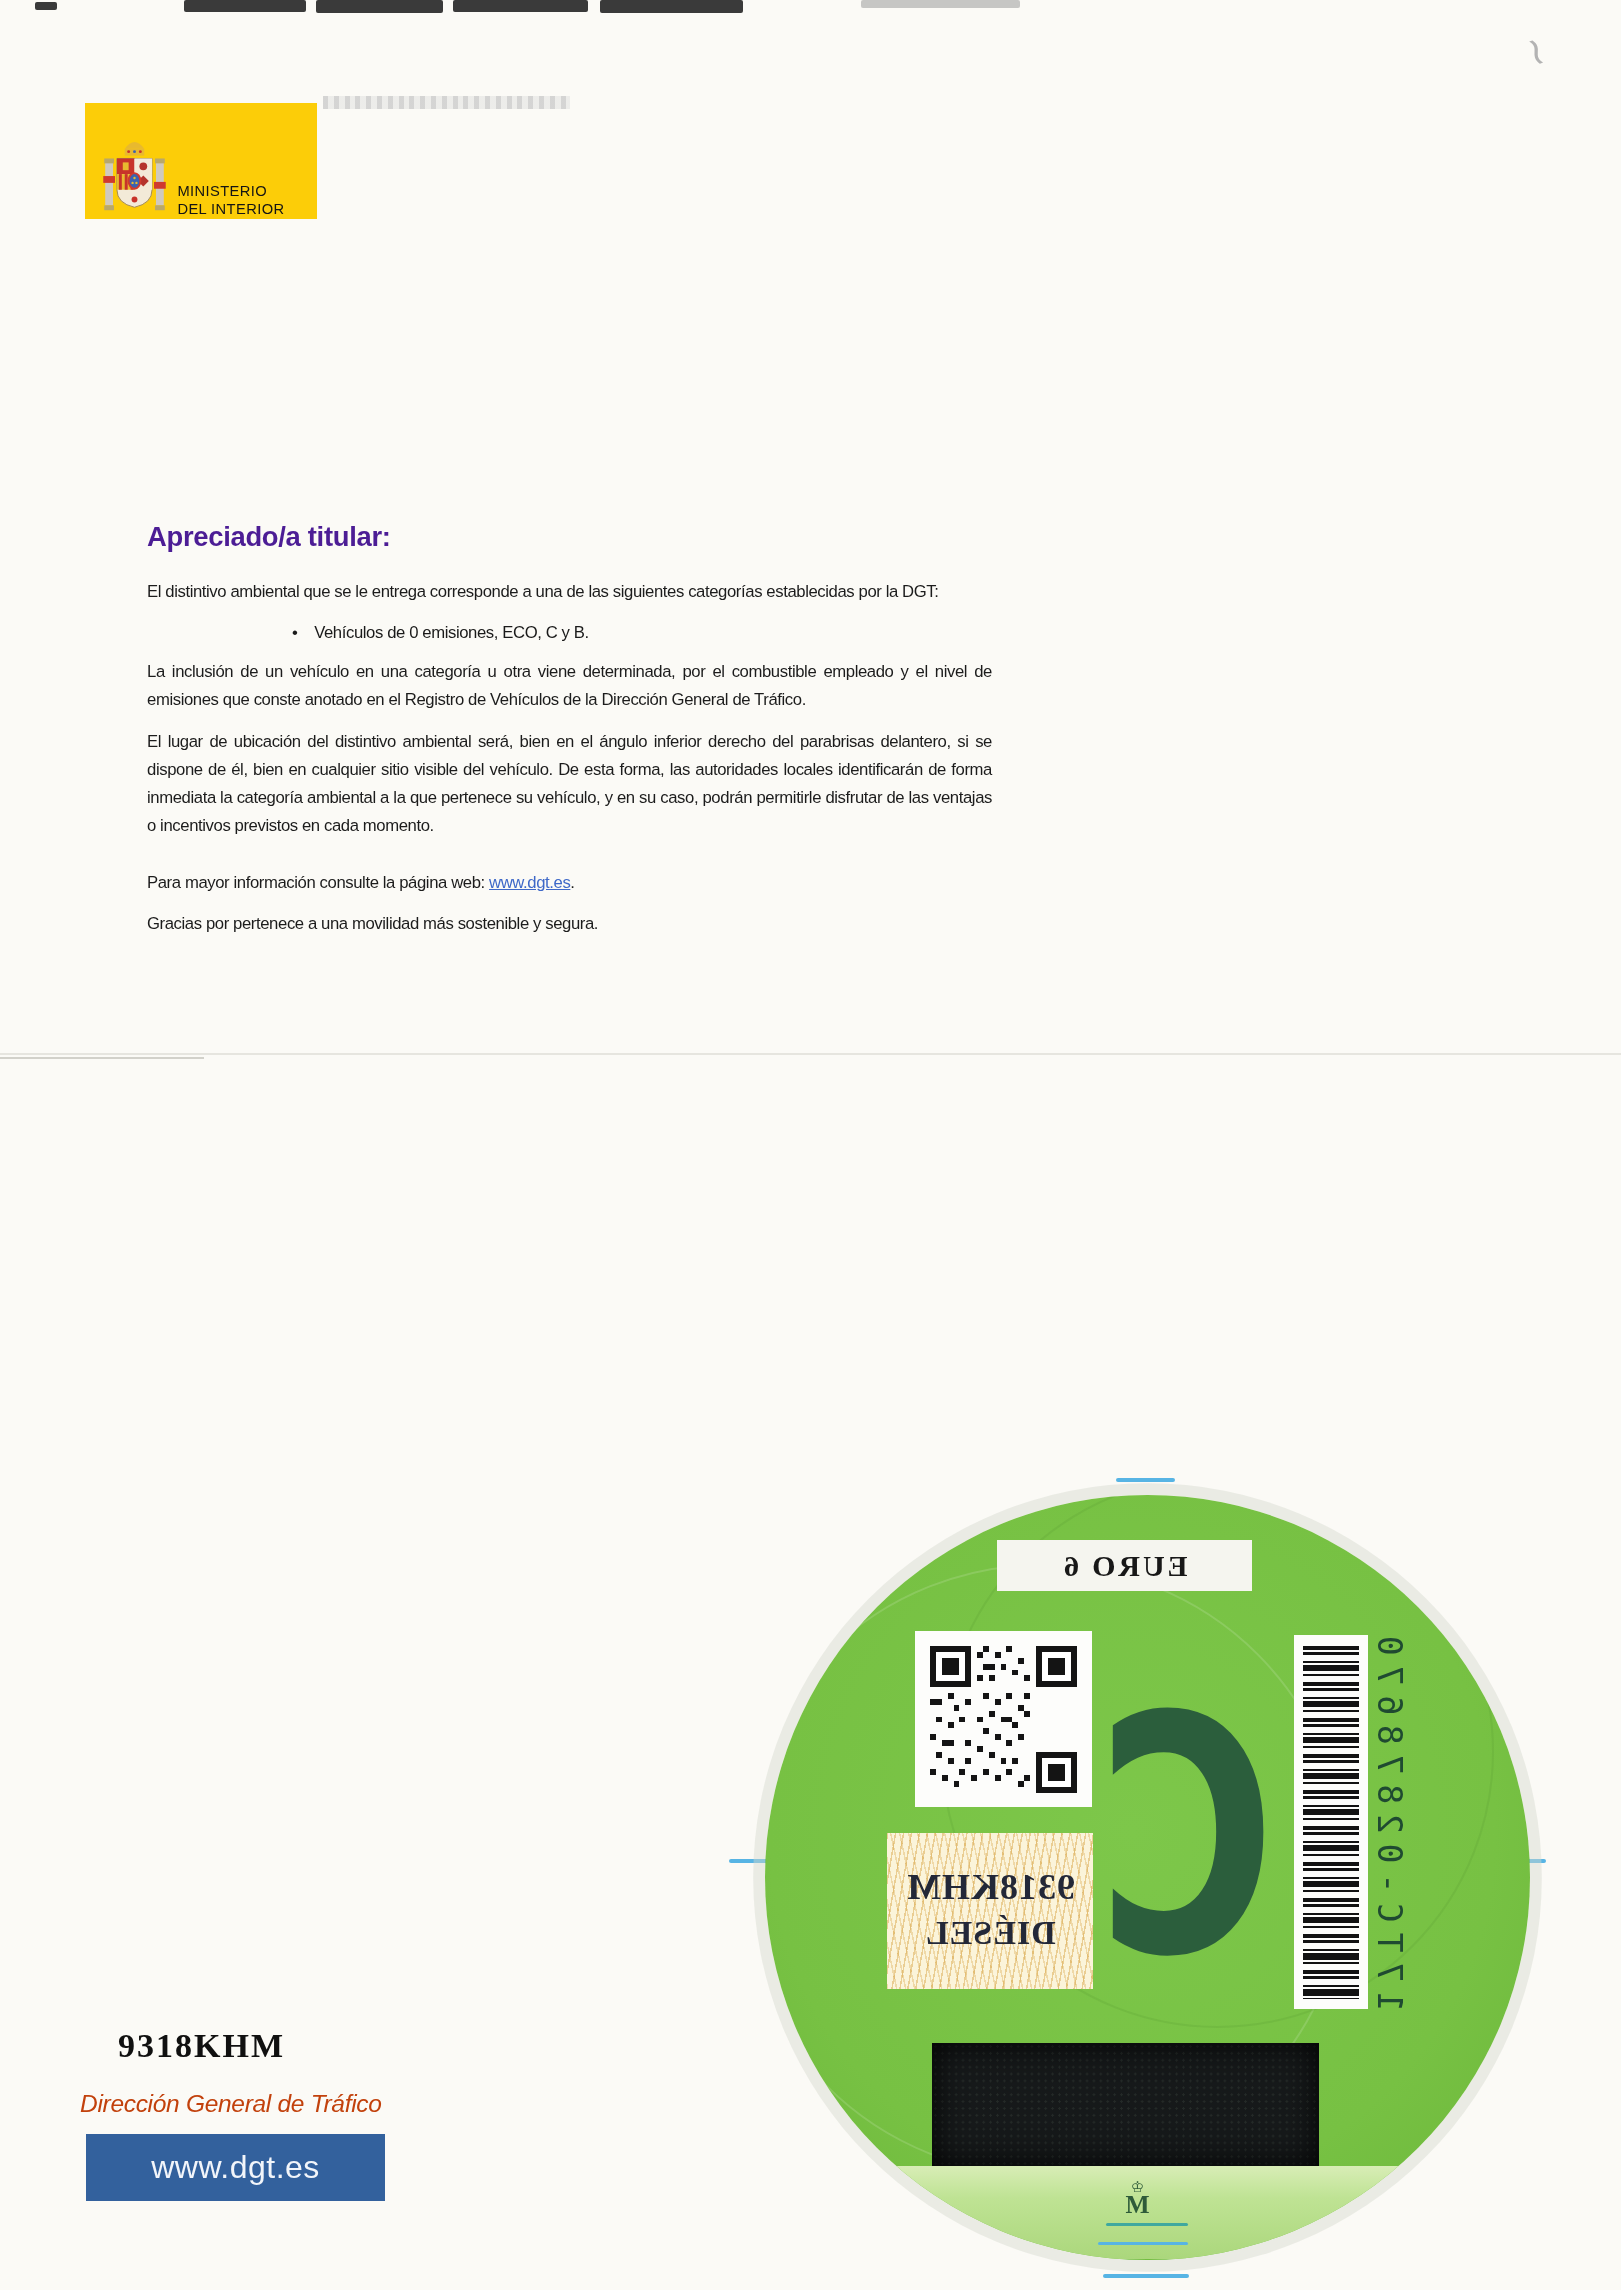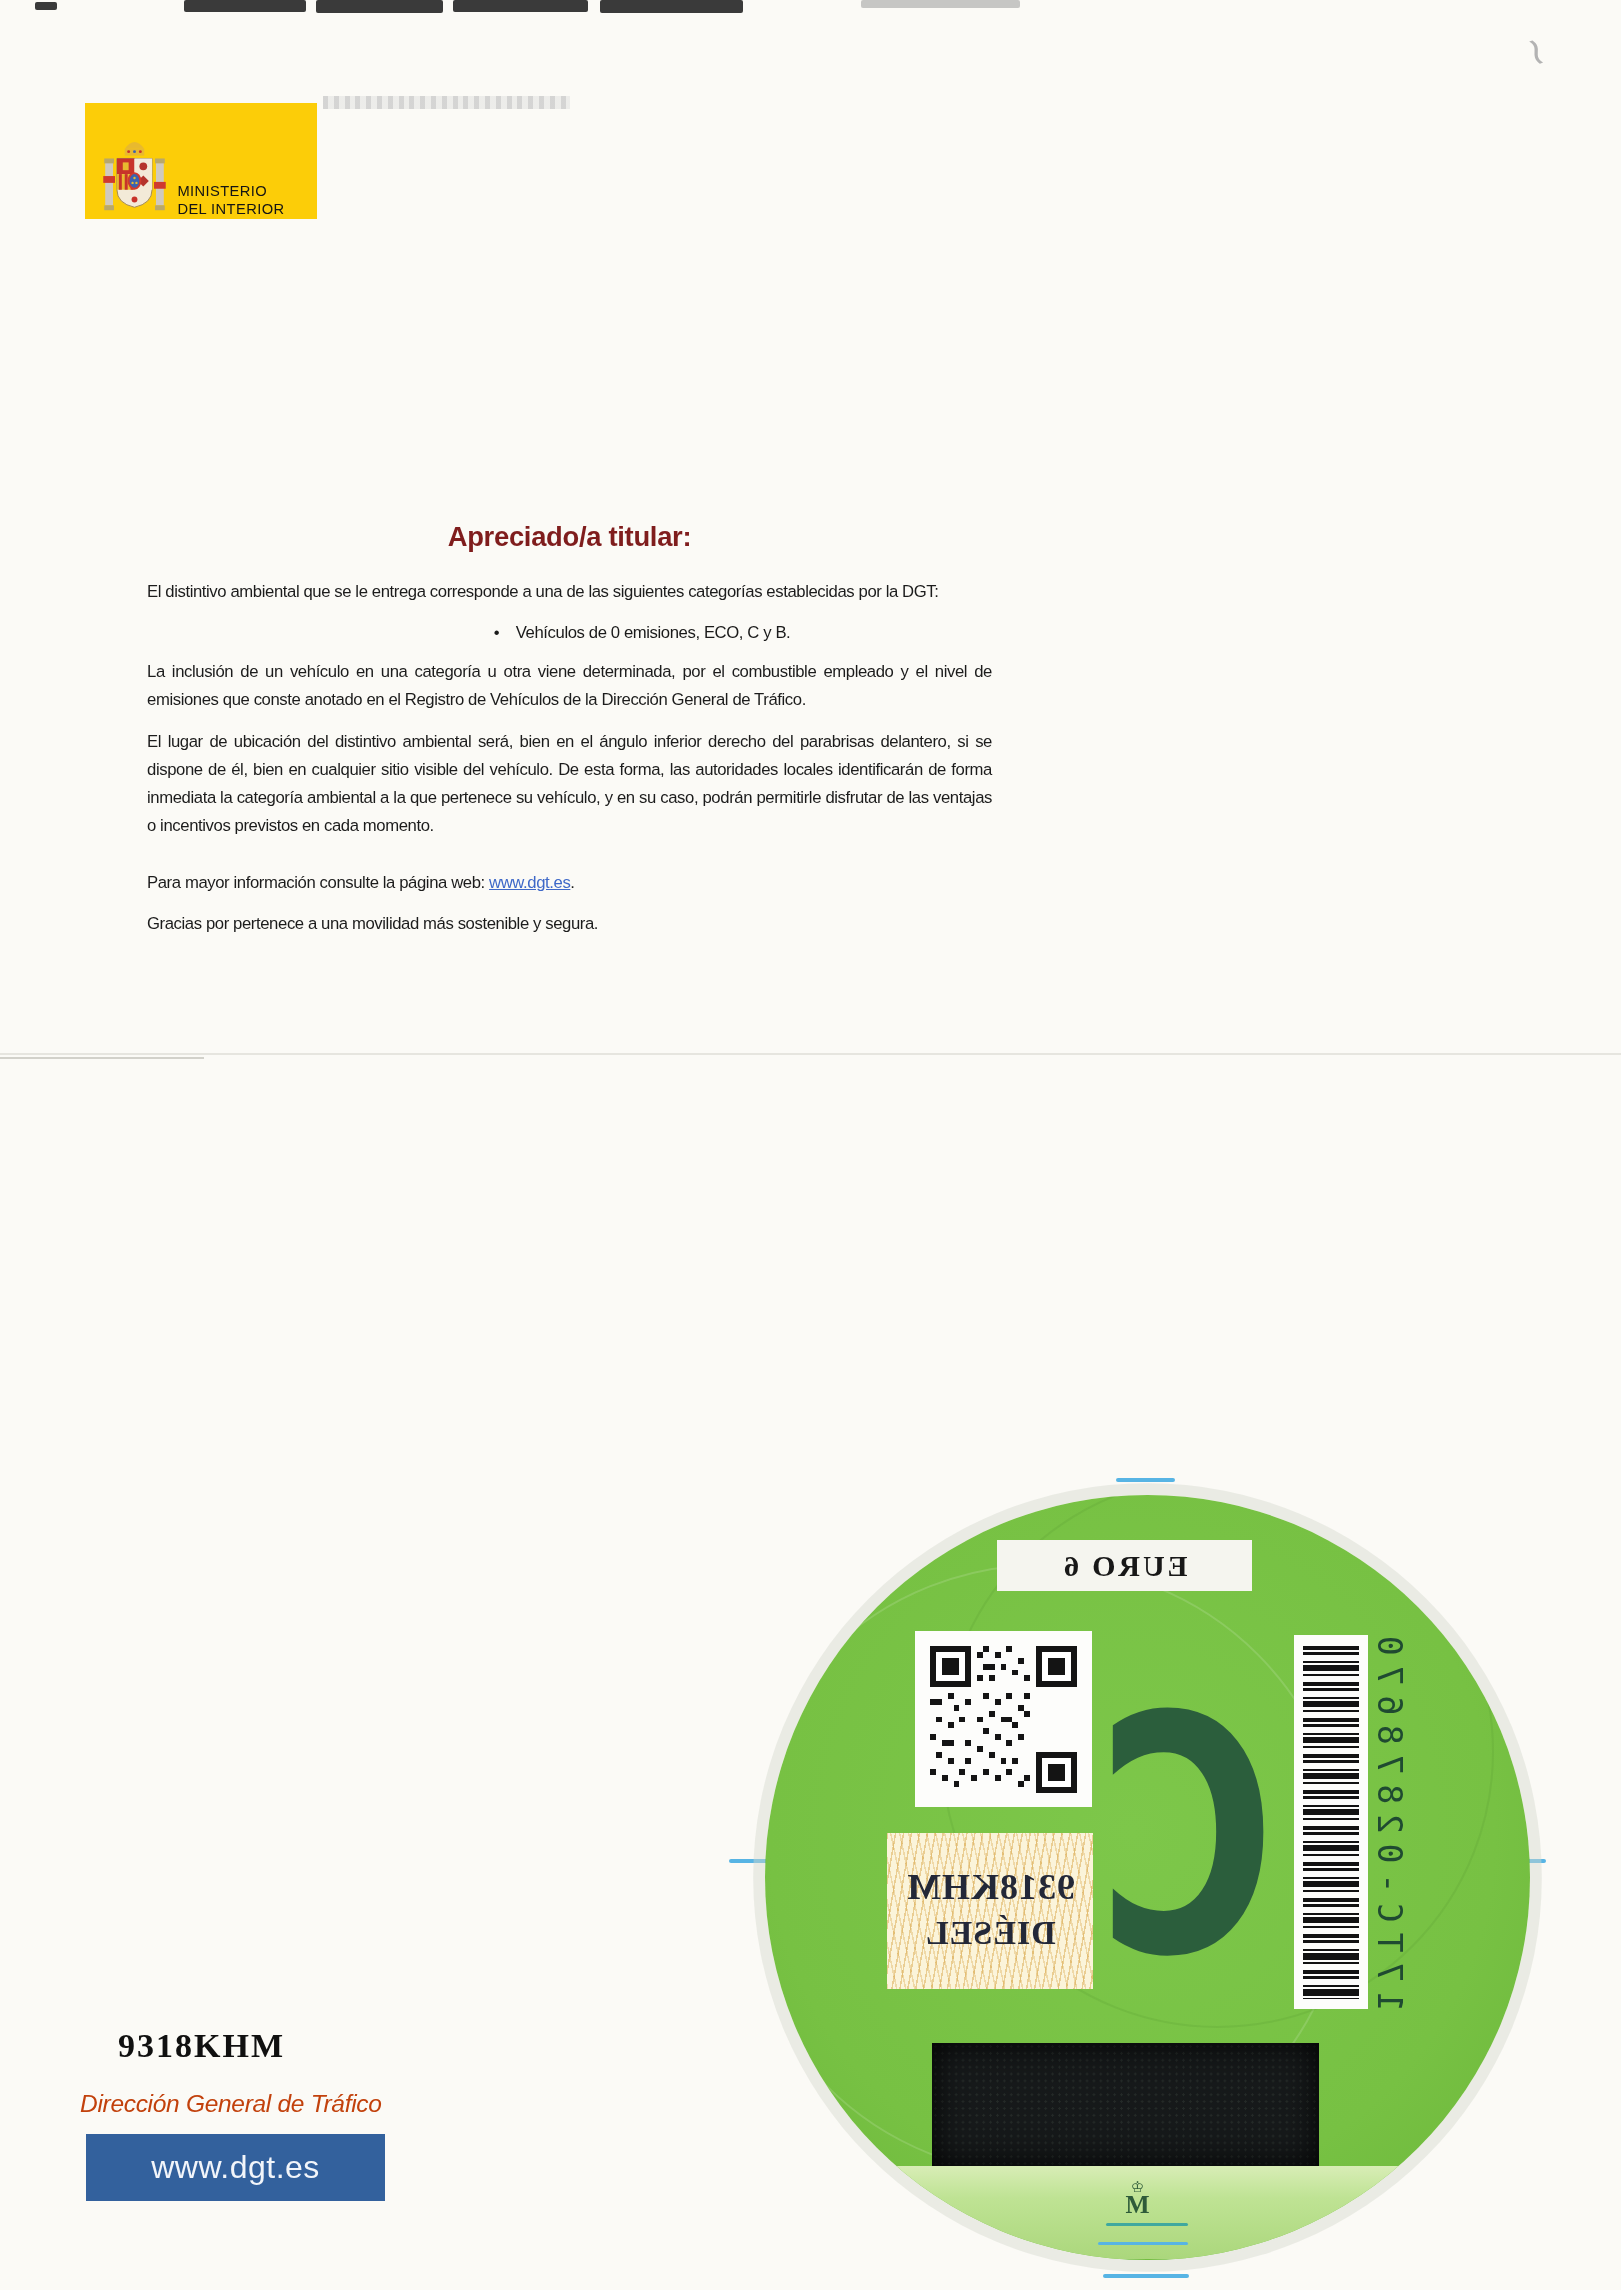--- a/index.html
+++ b/index.html
@@ -24,26 +24,26 @@
   .dgt-box{position:absolute;left:323px;top:109px;width:247px;height:110px;background:#ffffff;
            display:flex;align-items:flex-start;}
   .dgt-sym{margin:13.7px 0 0 21.6px;}
   .dgt-text{margin:17.6px 0 0 5.9px;}
   .dgt-acronym{font-size:44px;line-height:39px;font-weight:bold;font-style:italic;
                color:#1d55a0;letter-spacing:1px;}
   .dgt-sub{font-size:13.7px;line-height:15.7px;font-style:italic;color:#64778f;margin-left:13.7px;}
 
   
   .letter{position:absolute;left:147px;top:521px;width:845px;}
-  .letter h1{font-size:27.4px;line-height:31px;margin:0 0 25.5px 0;letter-spacing:-0.3px;color:#7f1d1d;text-align:center;}
+  .letter h1{font-size:27.4px;line-height:31px;margin:0 0 25.5px 0;letter-spacing:-0.3px;color:#4c1d95;}
   .letter p{font-size:16.7px;line-height:28px;letter-spacing:-0.4px;margin:0 0 13.7px 0;color:#1c1c1c;}
   .letter p.just{text-align:justify;}
   .letter p.gap-after{margin-bottom:29px;}
   .bullet-row{display:flex;padding-left:145px;margin:0 0 10.8px 0;font-size:16.7px;line-height:28px;
-              letter-spacing:-0.4px;justify-content:center;}
+              letter-spacing:-0.4px;}
   .bullet-row::before{content:"\2022";margin-right:16.7px;font-size:16.7px;}
   .weblink{color:#3e68c8;text-decoration:underline;cursor:pointer;}
 
   
   .plate-big{position:absolute;left:118px;top:2027px;font-family:"Liberation Serif",serif;
              font-weight:bold;font-size:34px;letter-spacing:2px;color:#101010;}
   .org-line{position:absolute;left:80px;top:2090px;font-style:italic;font-size:24.5px;
             letter-spacing:-0.3px;color:#c2410c;}
   .web-box{position:absolute;left:86px;top:2134px;width:299px;height:67px;background:#33619d;
            display:flex;align-items:center;justify-content:center;}

